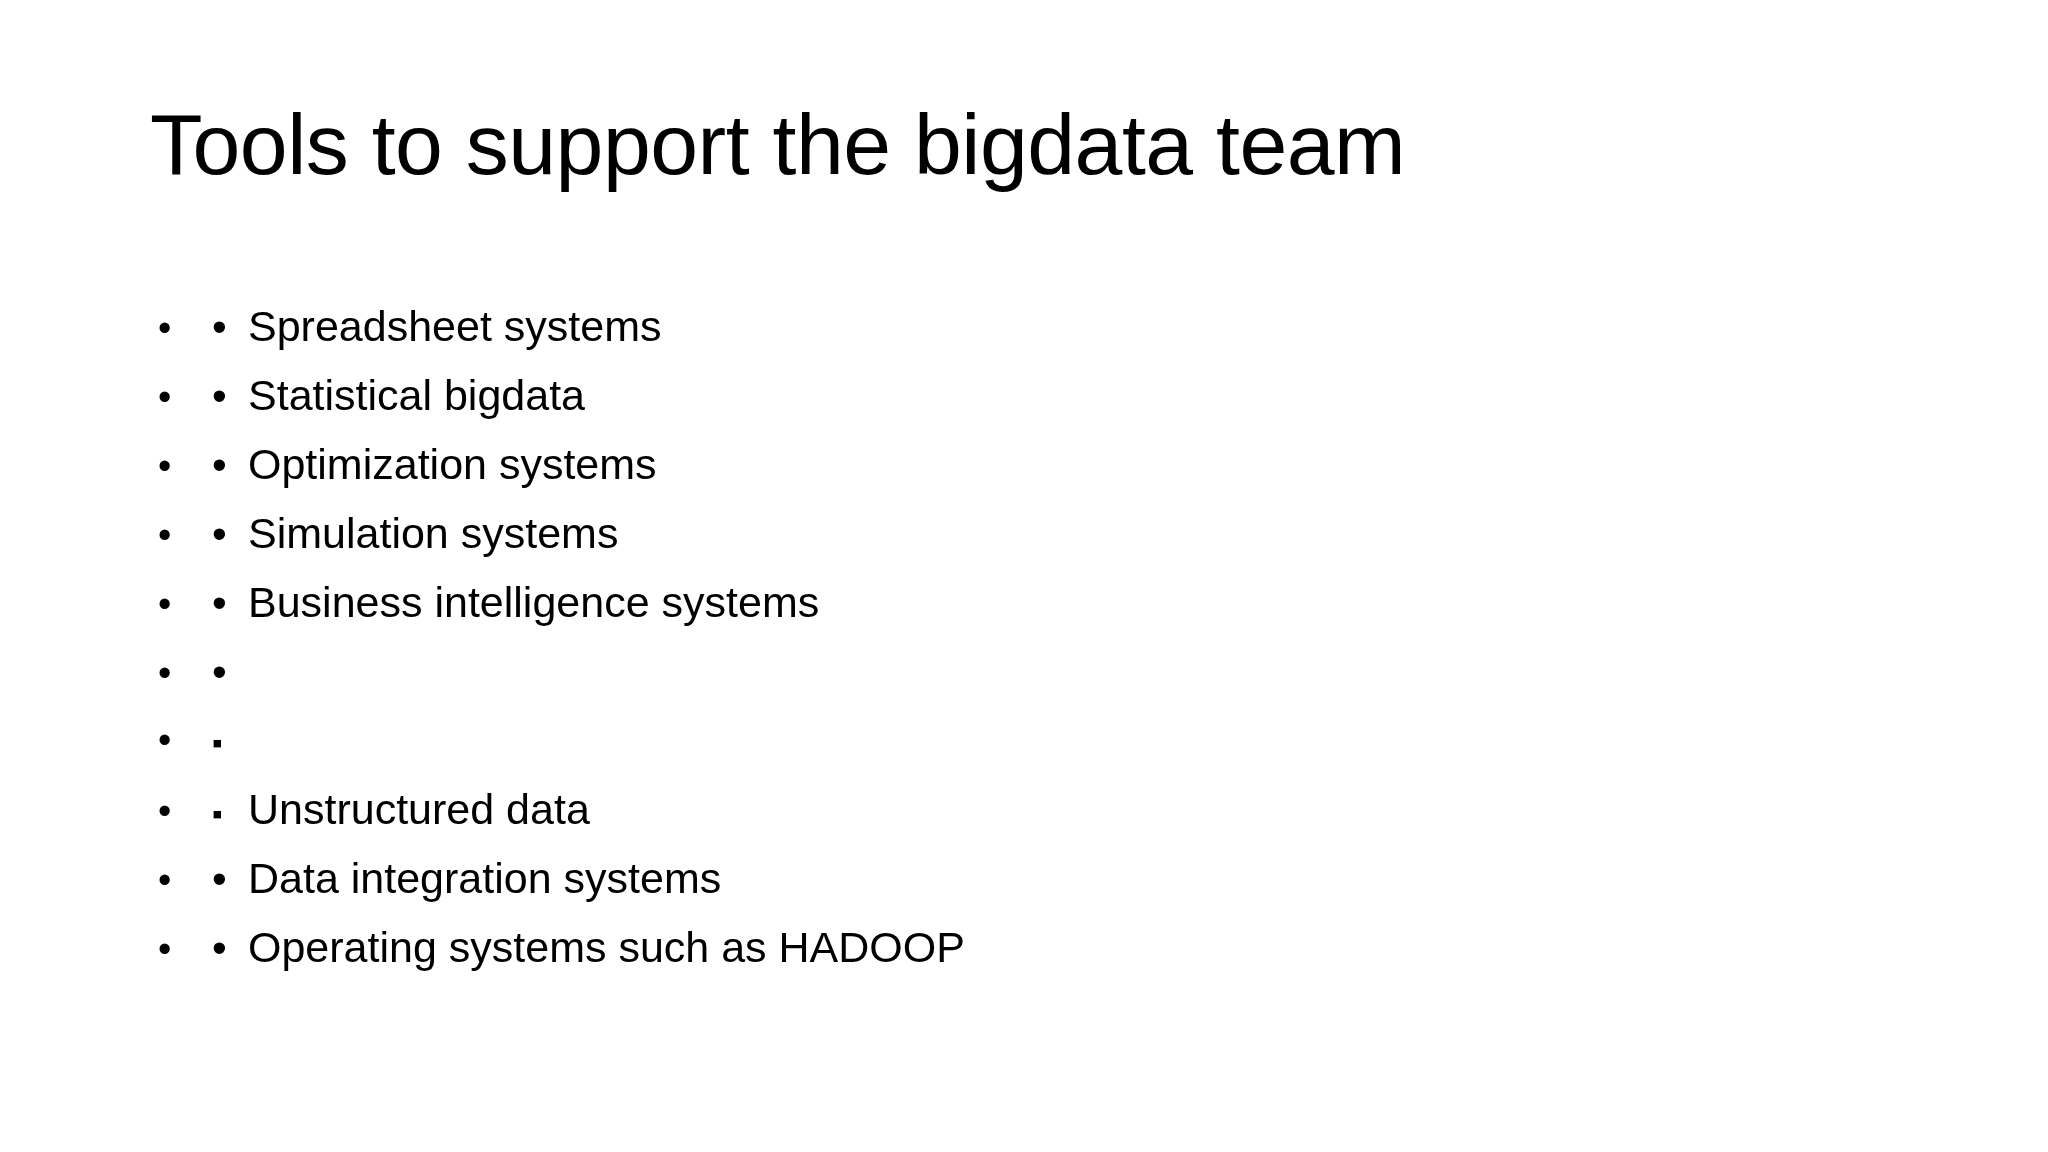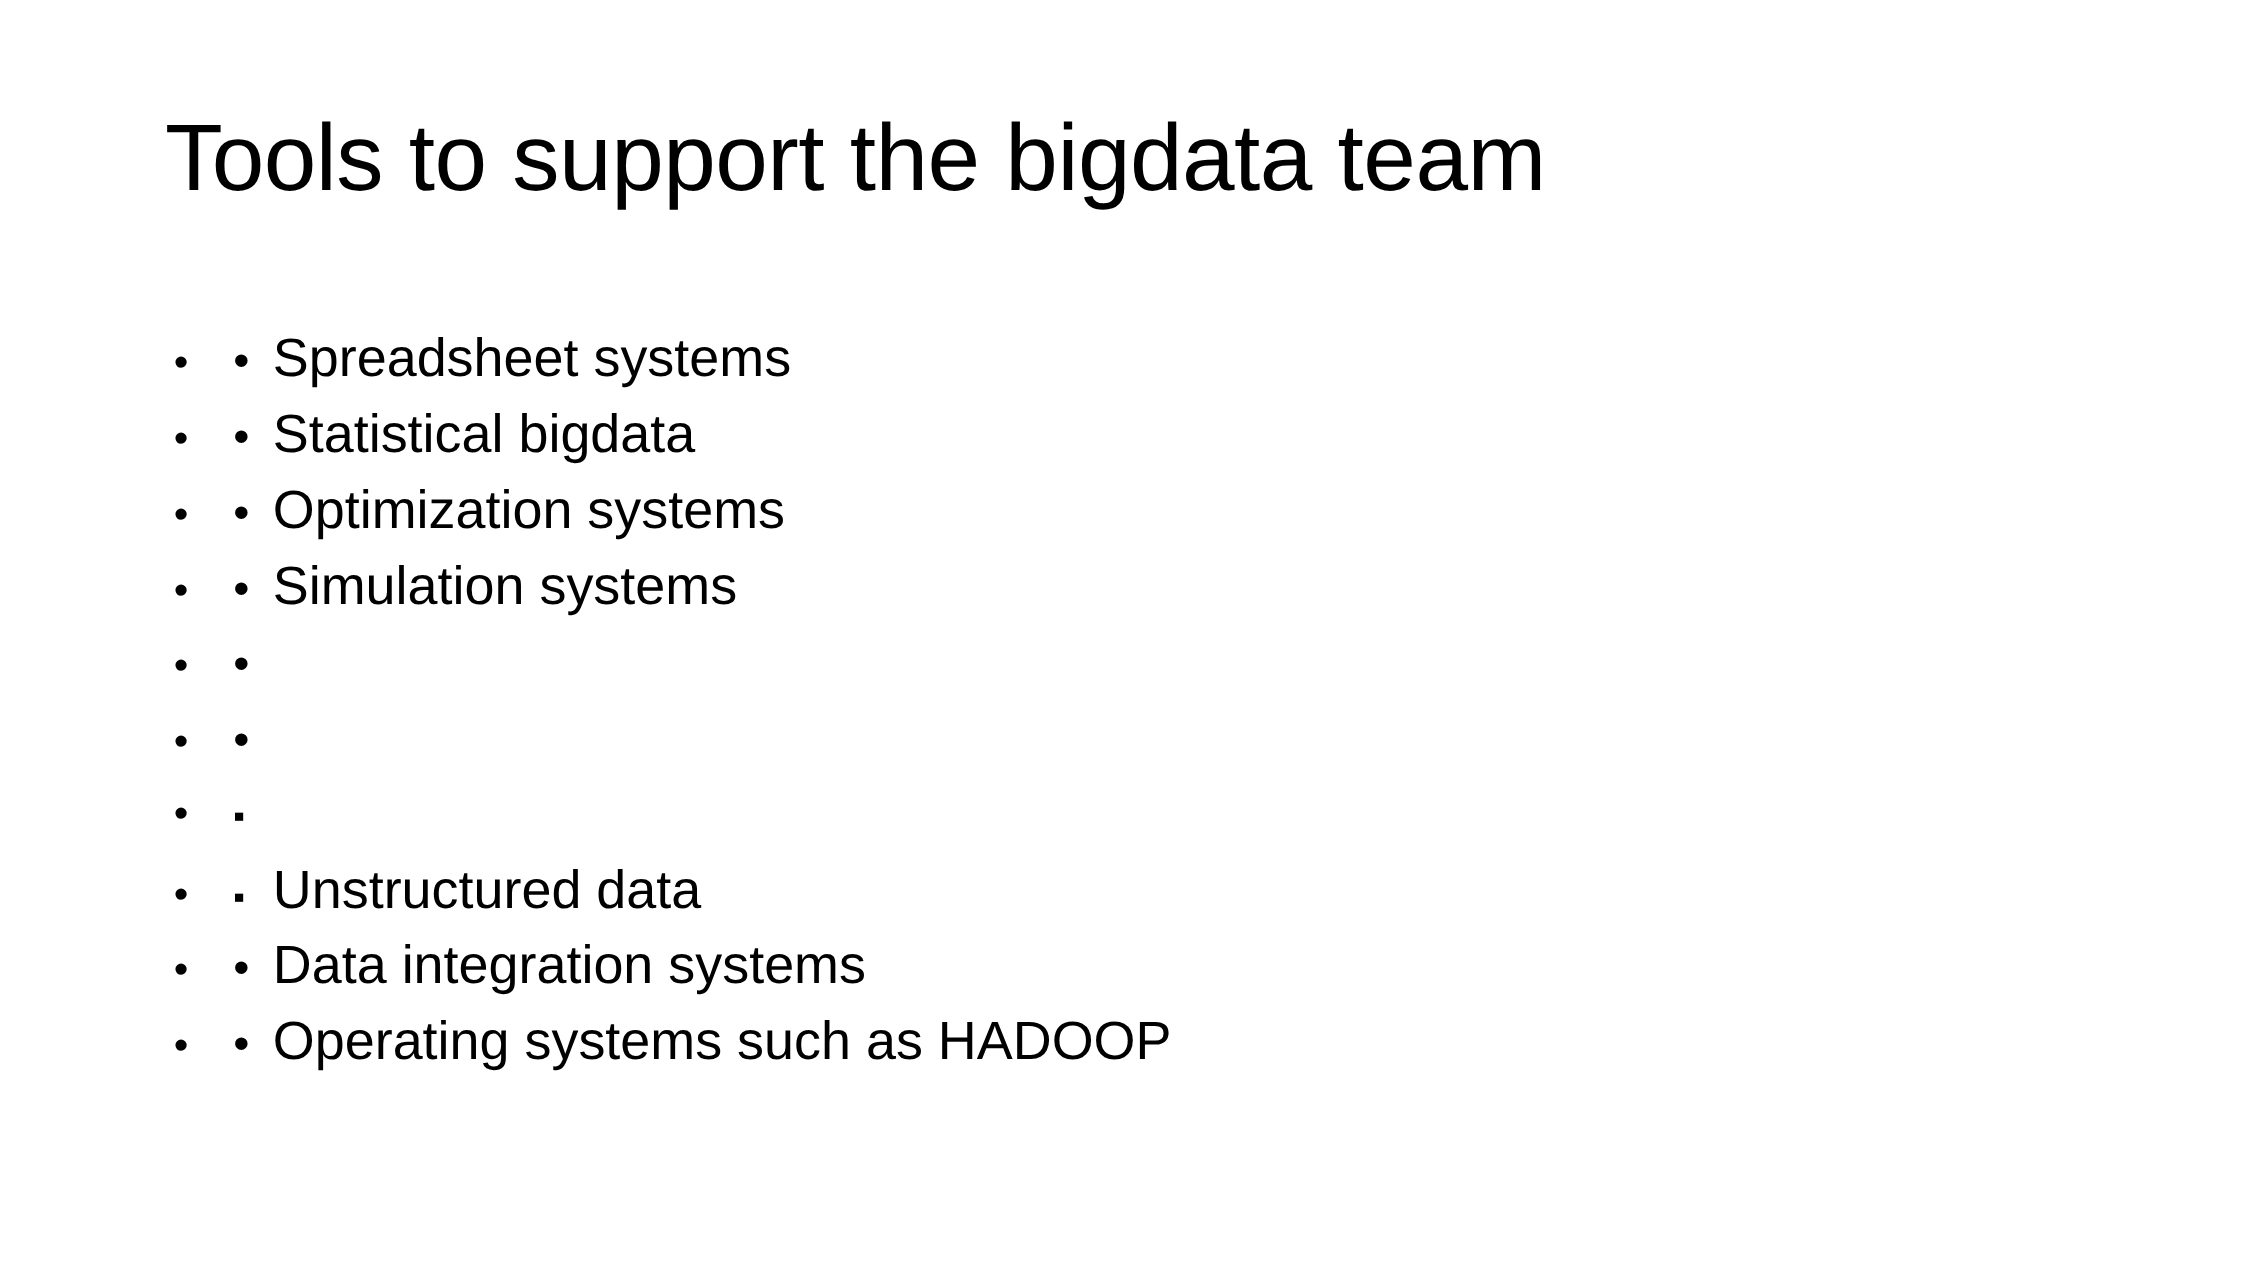--- a/index.html
+++ b/index.html
@@ -61,21 +61,21 @@
     line-height: 69px;
     color: #000000;
     text-align: left;
     box-sizing: border-box;
   }
   .inline-marker.square {
     font-size: 30px;
   }
   .bullet-text {
     flex: 0 1 auto;
-    font-size: 49px;
+    font-size: 43px;
     line-height: 69px;
     color: #000000;
     white-space: nowrap;
     font-weight: 400;
   }
 </style>
 </head>
 <body>
 
 <div class="slide">
@@ -104,20 +104,21 @@
 
     <div class="bullet-row">
       <span class="outer-marker">•</span>
       <span class="inline-marker">•</span>
       <span class="bullet-text">Simulation systems</span>
     </div>
 
     <div class="bullet-row">
       <span class="outer-marker">•</span>
       <span class="inline-marker">•</span>
+      <span class="bullet-text">Business intelligence systems</span>
     </div>
 
     <div class="bullet-row">
       <span class="outer-marker">•</span>
       <span class="inline-marker">•</span>
     </div>
 
     <div class="bullet-row">
       <span class="outer-marker">•</span>
       <span class="inline-marker square">▪</span>

